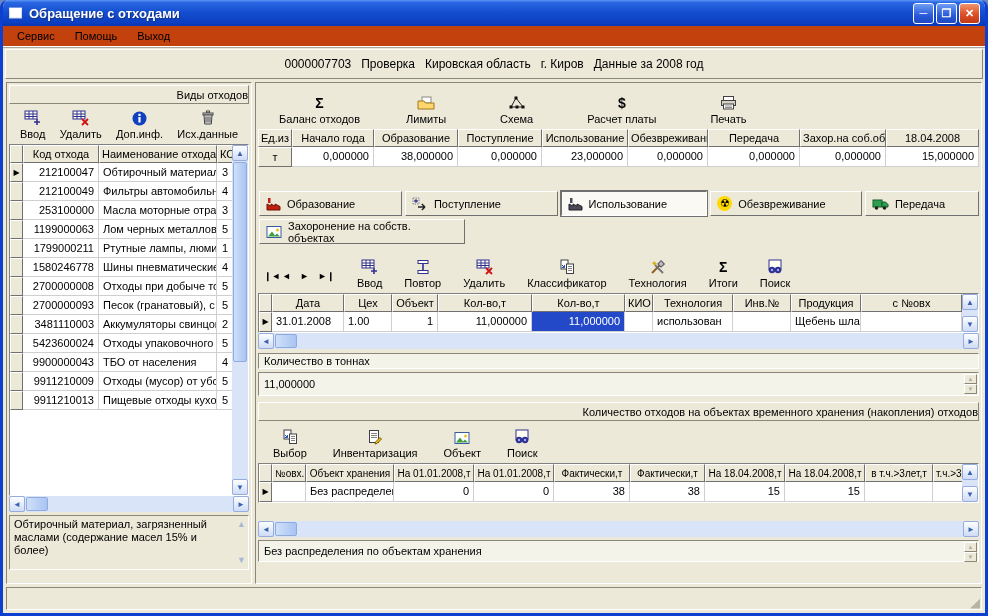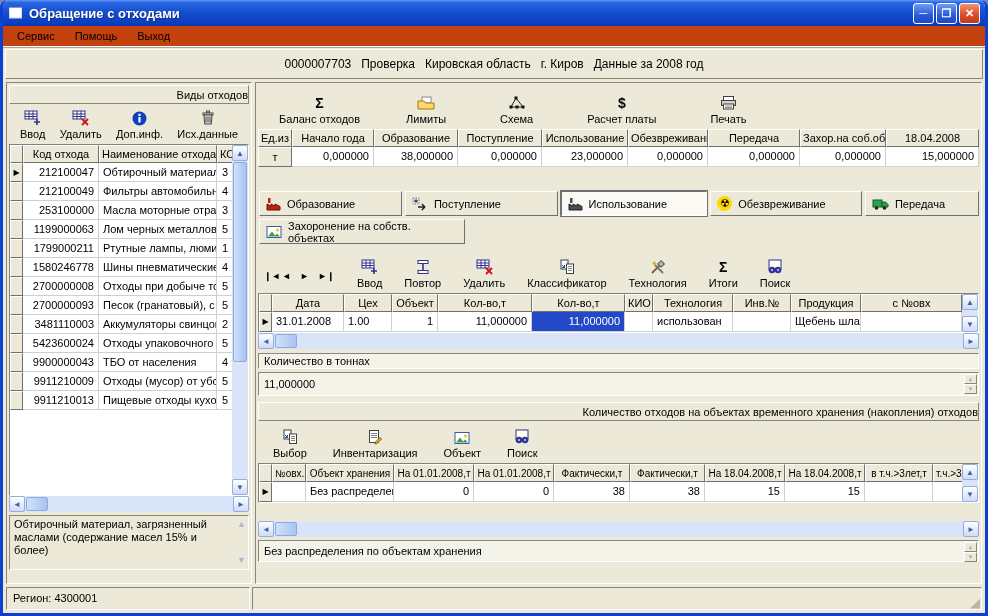--- a/index.html
+++ b/index.html
@@ -670,21 +670,18 @@
         <span>Без распределения по объектам хранения</span>
         <div class="spin">
             <div class="spinbtn ar-u"></div>
             <div class="spinbtn ar-d"></div>
           </div>
       </div>
     </div>
   </div>
 
   <div class="statusbar">
-    <div class="statseg seg1">
-      <span>Регион: 4300001</span>
-    </div>
     <div class="statseg seg2">
       <span class="grip">◢</span>
     </div>
   </div>
 
 </div>
 
 </body></html>

